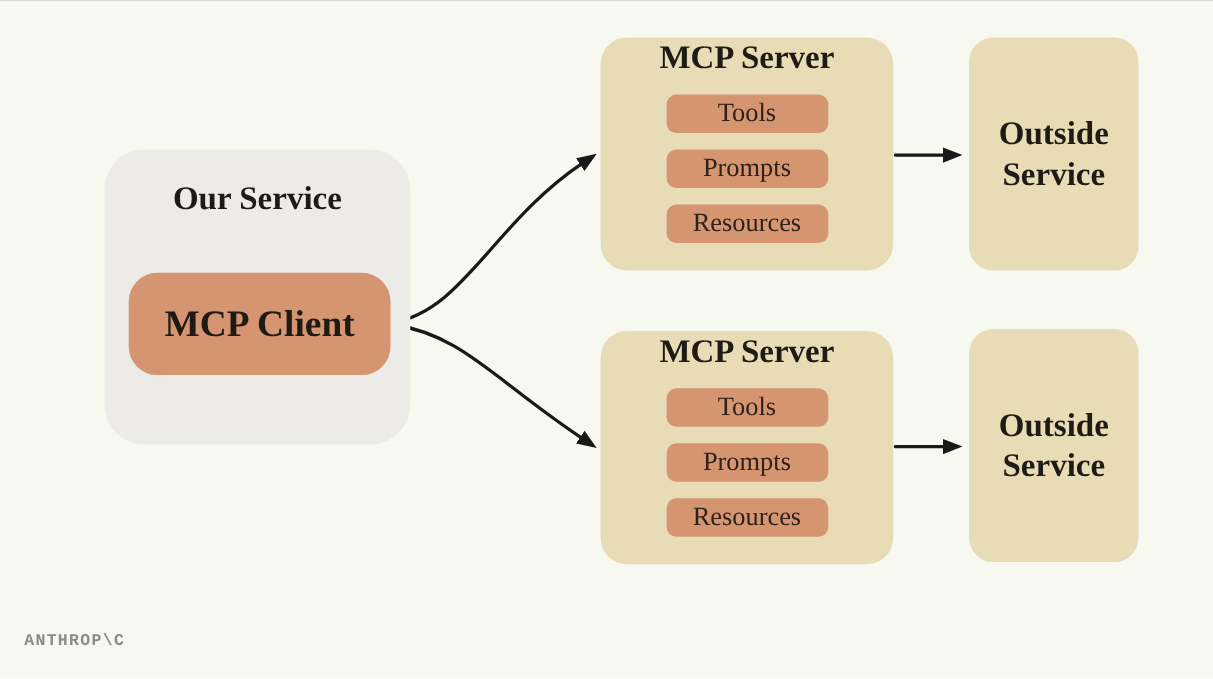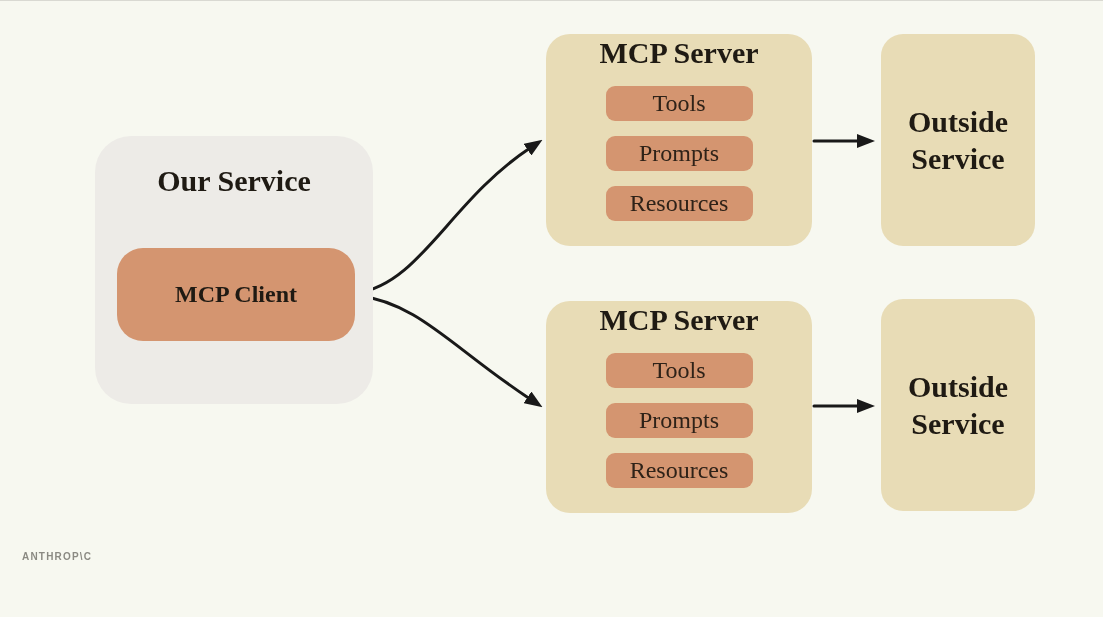--- a/index.html
+++ b/index.html
@@ -28,21 +28,21 @@
     position:absolute;left:95px;top:135px;width:278px;height:268px;
     background:var(--panel-gray,#edebe7);
     border-radius:36px;
   }
   .our-server .box-title{position:absolute;left:0;right:0;top:28px;}
   .mcp-client{
     position:absolute;left:22px;top:112px;width:238px;height:93px;
     background:var(--salmon,#d49570);
     border-radius:26px;
     display:flex;align-items:center;justify-content:center;
-    font-weight:bold;font-size:24px;color:var(--text,#1f1a13);
+    font-weight:bold;font-size:34px;color:var(--text,#1f1a13);
   }
 
   
   .server{
     position:absolute;left:546px;width:266px;height:212px;
     background:var(--tan,#e8dcb6);
     border-radius:24px;
     display:flex;flex-direction:column;align-items:center;
     padding-top:2px;box-sizing:border-box;
   }
@@ -64,23 +64,23 @@
     border-radius:22px;
     display:flex;align-items:center;justify-content:flex-start;
     text-align:center;
     font-weight:bold;font-size:30px;line-height:1.25;color:var(--text,#1f1a13);
     padding:0 8px;box-sizing:border-box;
   }
   .service.top{top:33px;}
   .service.bottom{top:298px;}
 
   .logo{
-    position:absolute;left:22px;top:550px;
-    font-family:Liberation Sans, sans-serif;
-    font-weight:bold;font-size:10px;letter-spacing:1.2px;
+    position:absolute;left:22px;top:573px;
+    font-family:Liberation Mono, monospace;
+    font-weight:bold;font-size:15px;letter-spacing:1.2px;
     color:var(--logo-gray,#8b8a83);
   }
 </style>
 </head>
 <body>
 
 <div class="canvas">
 
   <svg class="arrows" viewBox="0 0 1103 617" aria-hidden="true">
     <defs>

